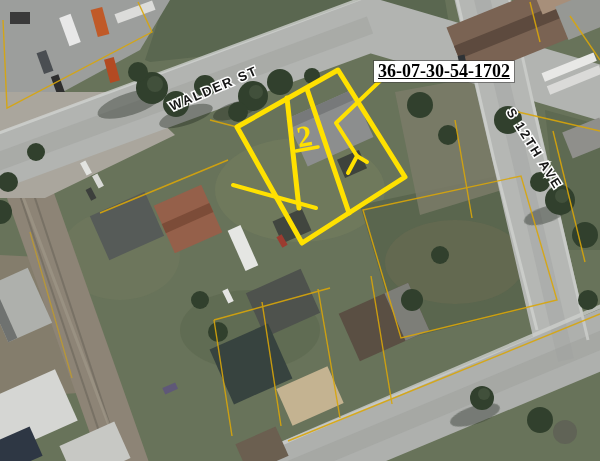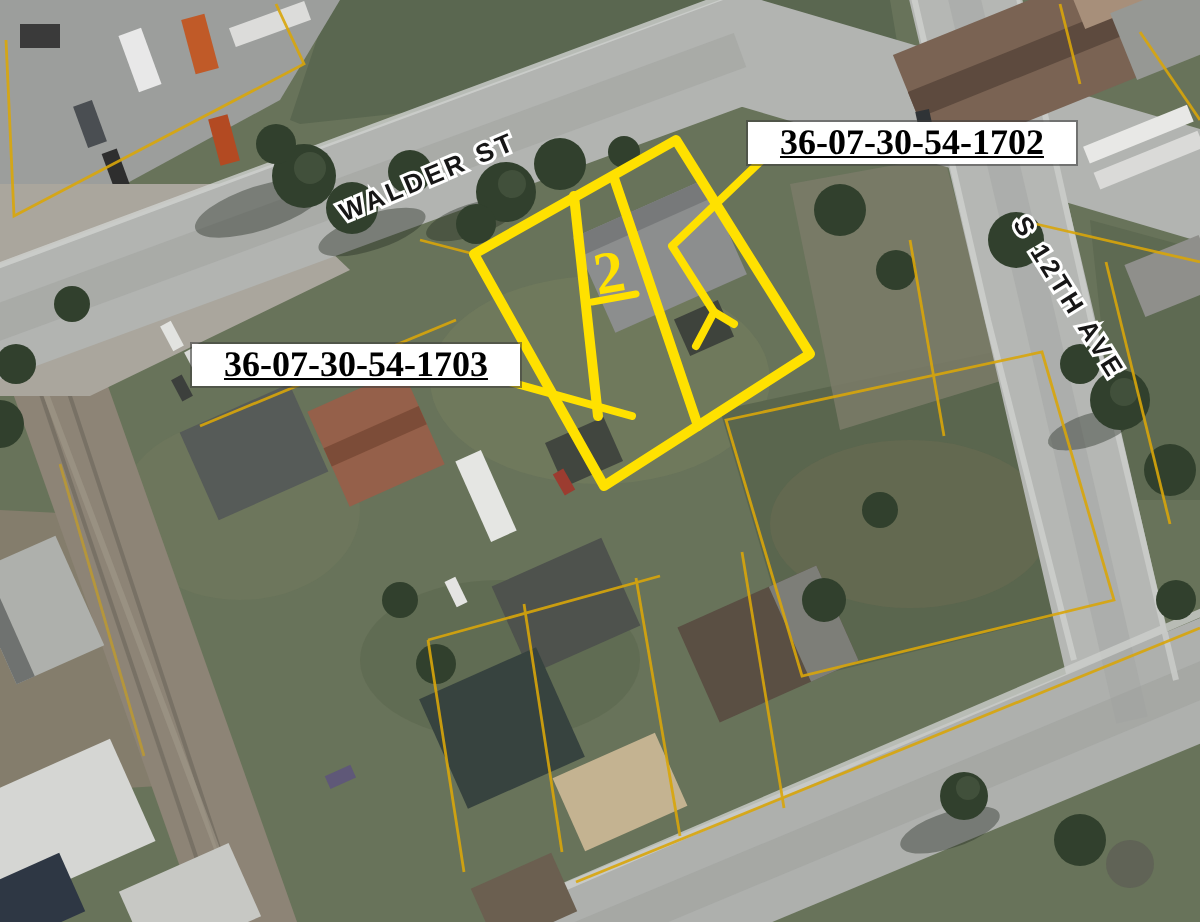--- a/index.html
+++ b/index.html
@@ -7,21 +7,21 @@
          font-family:"Liberation Sans",sans-serif;}
   #stage svg{position:absolute;left:0;top:0;}
   .parcel-label{
     position:absolute;
     background:#ffffff;
     color:#000;
     font-family:"Liberation Serif",serif;
     font-weight:bold;
     font-size:18px;
     line-height:21px;
-    padding:0 16px;
+    padding:0 4px;
     text-decoration:underline;
     white-space:nowrap;
     box-shadow:0 0 0 1px rgba(60,60,60,.55);
   }
   .street-text{
     font-family:"Liberation Sans",sans-serif;
     font-weight:bold;
     font-size:13px;
     letter-spacing:2px;
     fill:#161616;
@@ -271,14 +271,13 @@
   </g>
   <text class="marker2" x="297" y="146" transform="rotate(-10 306 136)">2</text>
 
   <g>
     <text class="street-text" x="165" y="92" transform="rotate(-23 215 84)">WALDER ST</text>
     <text class="street-text" x="455" y="130" transform="rotate(58 497 167)">S 12TH AVE</text>
   </g>
 </svg>
 
   <div class="parcel-label" style="left:374px;top:61px;">36-07-30-54-1702</div>
-  <div class="parcel-label" style="left:96px;top:172px;">36-07-30-54-1703</div>
 </div>
 
 </body></html>

